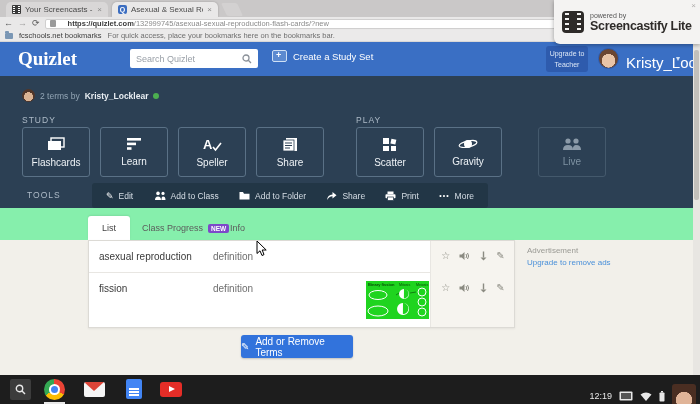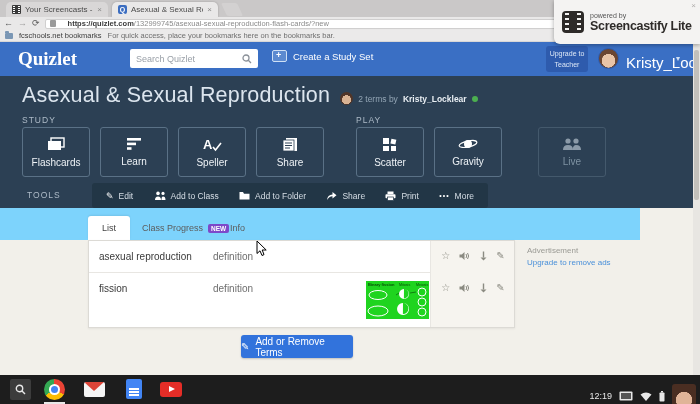--- a/index.html
+++ b/index.html
@@ -70,21 +70,21 @@
   .mode-btn svg { display:block; }
   .mode-btn.disabled { border-color:#44596c; color:#7e92a2; }
   .tools-row { position:absolute; left:0; top:107px; width:700px; height:25px; }
   .tools-label { position:absolute; left:27px; top:7px; font-size:8.5px; color:#aebbc8; letter-spacing:1px; }
   .tools-strip { position:absolute; left:92px; top:0; width:396px; height:25px; background:#223646; border-radius:3px; display:flex; align-items:center; justify-content:space-between; padding:0 14px; }
   .tool-item { display:flex; align-items:center; gap:5px; color:#d6dee6; font-size:8.5px; white-space:nowrap; }
   .tool-item .glyph { font-size:9px; color:#fff; }
 
   
   .content { position:absolute; left:0; top:208px; width:700px; height:167px; background:#f2f0ea; }
-  .tabsrow { position:absolute; left:0; top:0; width:640px; height:32px; background:#7dd3fc; }
+  .tabsrow { position:absolute; left:0; top:0; width:700px; height:32px; background:#86efac; }
   .ctab { position:absolute; bottom:0; height:24px; display:flex; align-items:center; gap:5px; padding:0 14px; font-size:9px; color:#5c5c5c; }
   .ctab.active { background:#fff; border-radius:3px 3px 0 0; box-shadow:0 -1px 2px rgba(0,0,0,.08); color:#444; }
   .badge-new { background:#7d49c9; color:#fff; font-size:6.5px; font-weight:bold; padding:1px 3px; border-radius:2px; }
   .card { position:absolute; left:88px; top:32px; width:427px; height:88px; background:#fff; border:1px solid #dcdad5; box-shadow:0 1px 2px rgba(0,0,0,.06); }
   .trow { position:absolute; left:0; width:343px; border-bottom:1px solid #e8e6e2; display:flex; }
   .trow .term { width:124px; padding:10px 0 0 10px; font-size:10px; color:#3a3a3a; }
   .trow .def { width:120px; padding:10px 0 0 0; font-size:10px; color:#6e6e6e; }
   .icon-col { position:absolute; right:0; top:0; width:84px; height:86px; background:#f6f4ef; border-left:1px solid #e8e6e2; }
   .row-icons { position:absolute; left:0; width:84px; display:flex; justify-content:space-around; align-items:center; padding:0 6px; }
   .ri { color:#8b8b82; font-size:10px; line-height:1; }
@@ -179,21 +179,20 @@
       <div>Upgrade to</div>
       <div>Teacher</div>
     </div>
     <div class="hdr-avatar"></div>
     <span class="hdr-user">Kristy_Loc...</span>
     <span class="hdr-caret">▾</span>
   </div>
 
   <div class="hero">
     <div class="hero-titlerow">
-      <span class="hero-title">Asexual &amp; Sexual Reproduction</span>
       <span class="meta">
         <span class="meta-avatar"></span>
         <span class="meta-text">2 terms by</span>
         <span class="meta-author">Kristy_Locklear</span>
         <span class="online-dot"></span>
       </span>
     </div>
     <span class="sec-label" style="left:22px; top:39px;">STUDY</span>
     <span class="sec-label" style="left:356px; top:39px;">PLAY</span>
 

